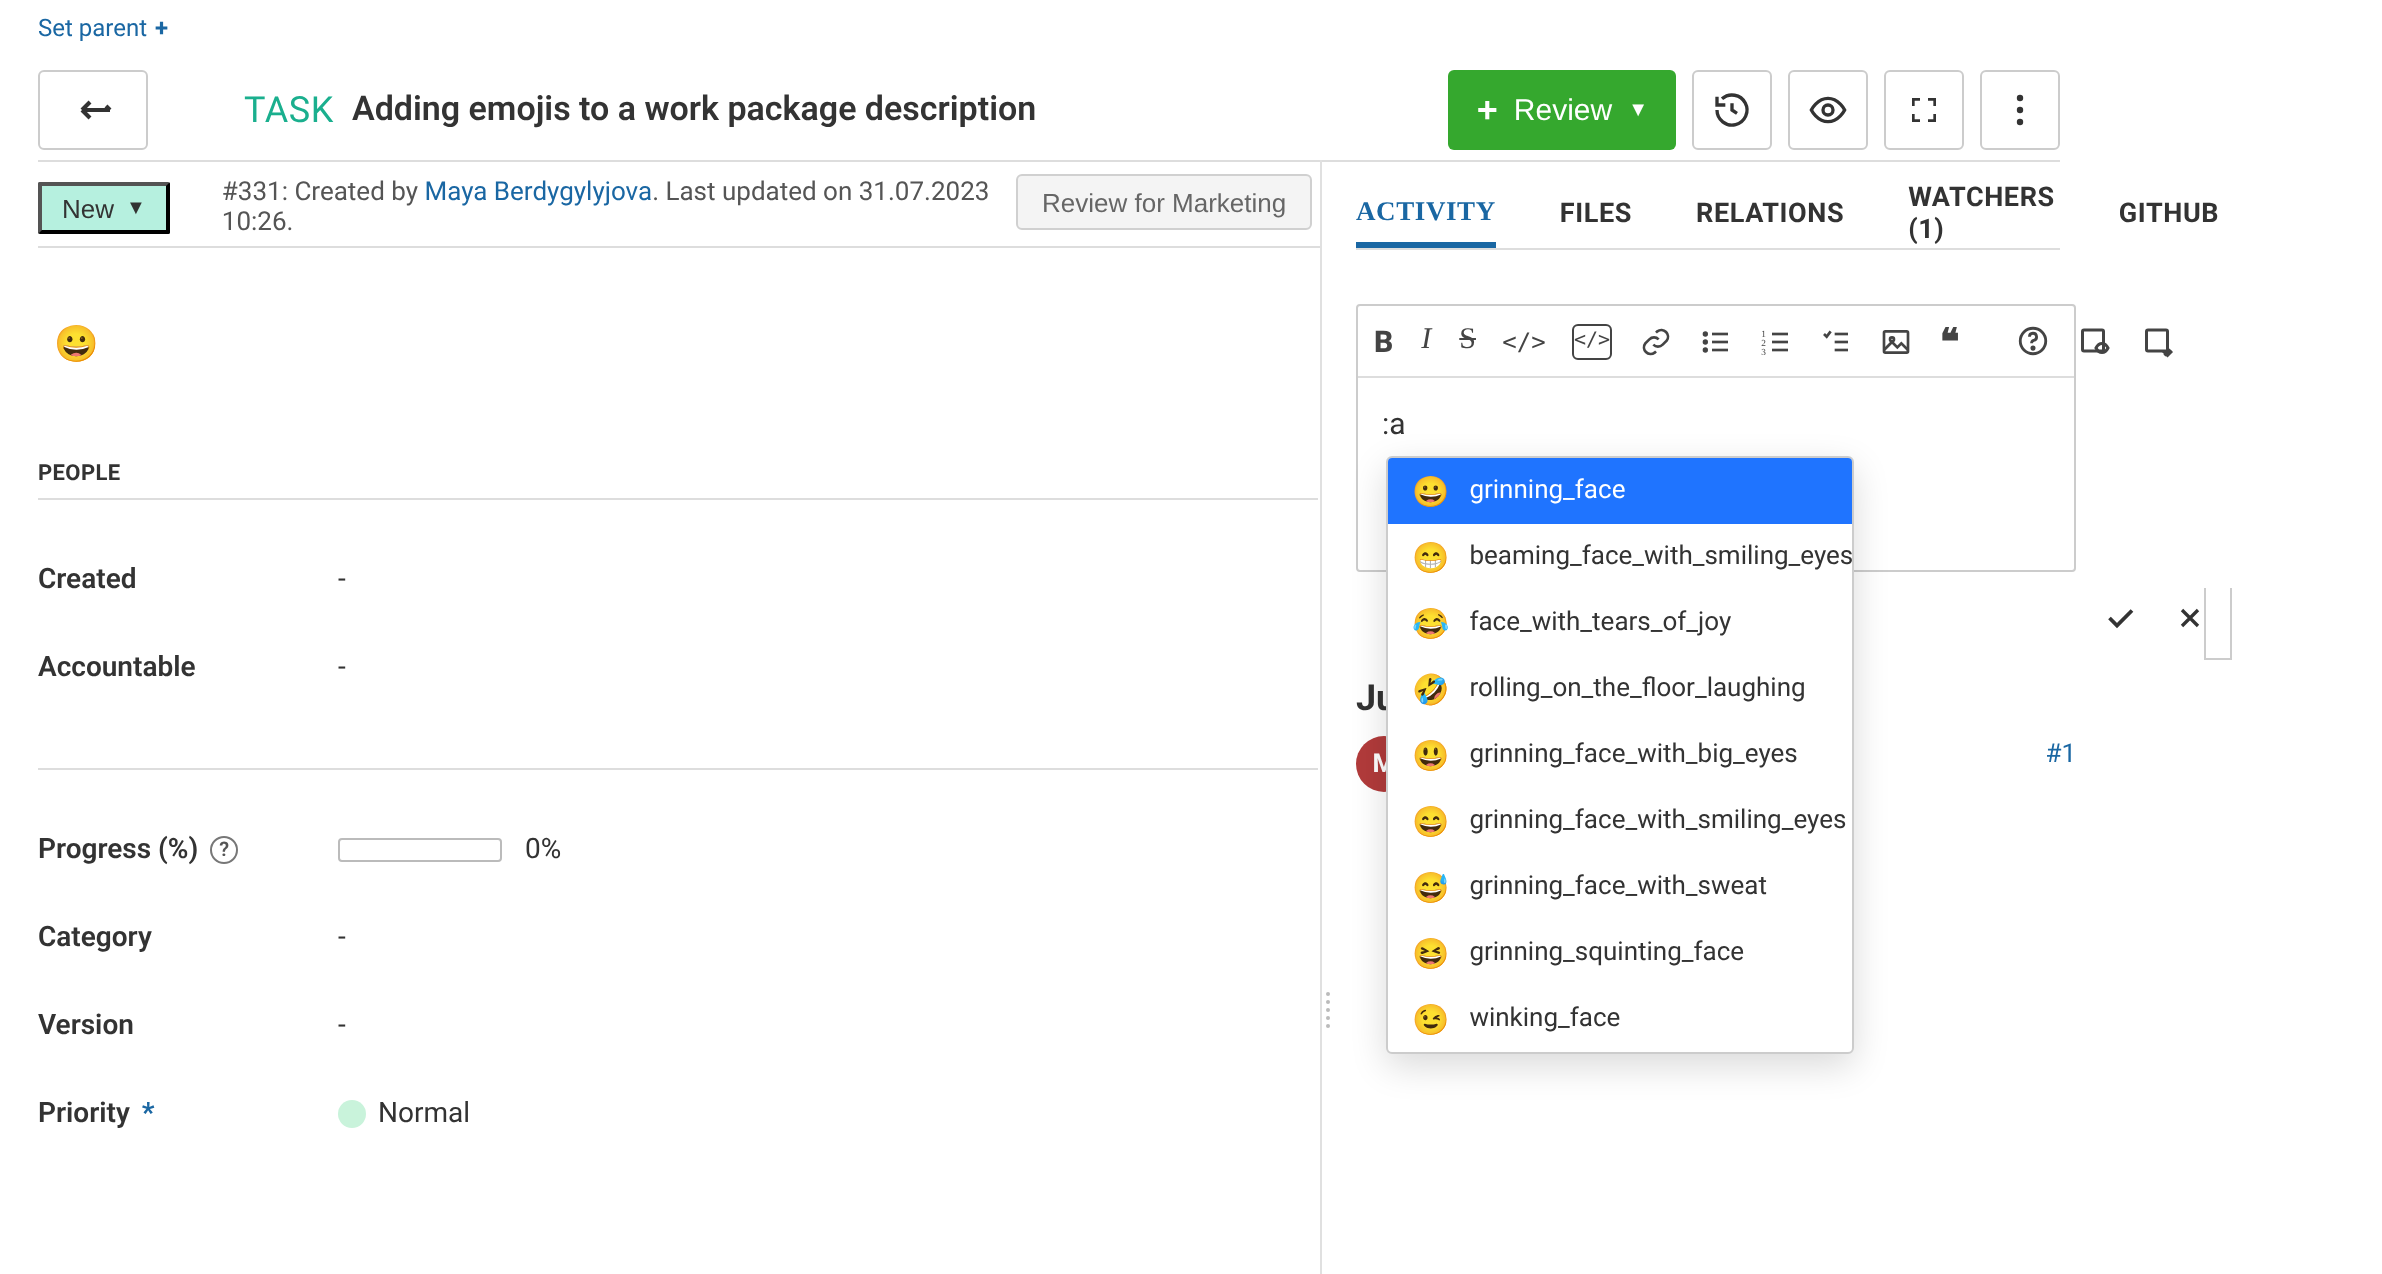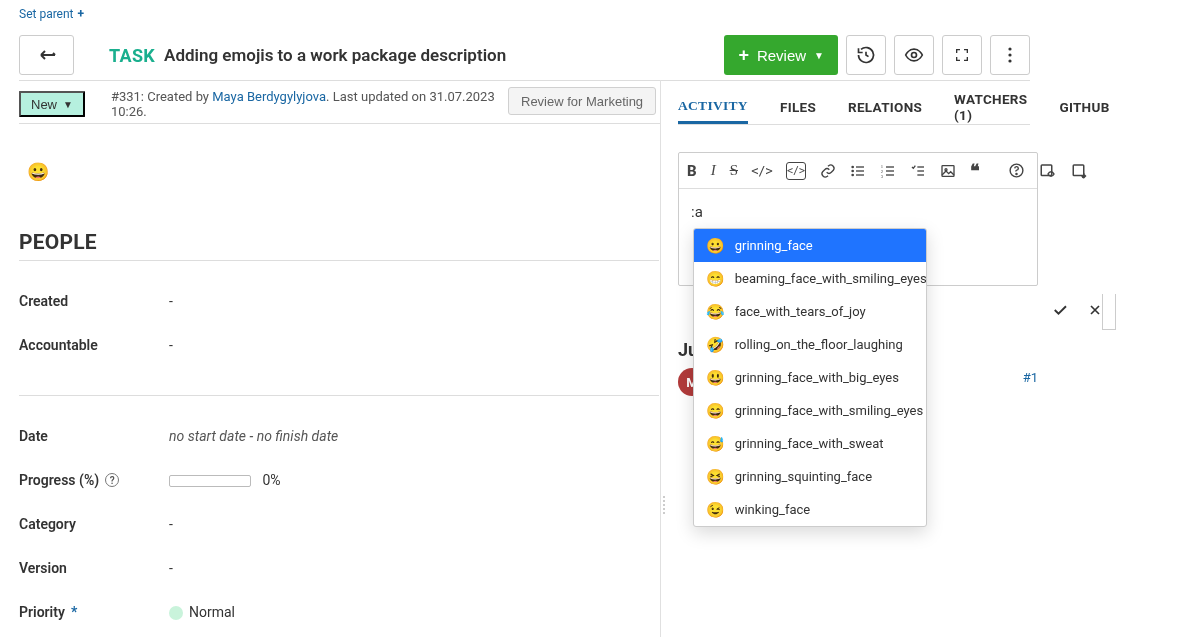--- a/index.html
+++ b/index.html
@@ -5,41 +5,41 @@
   *{box-sizing:border-box;margin:0;padding:0;}
   html,body{width:1191px;height:637px;font-family:-apple-system,BlinkMacSystemFont,"Segoe UI",Roboto,Helvetica,Arial,sans-serif;font-size:14px;color:#333;background:#fff;overflow:hidden;}
   a{color:#1a67a3;text-decoration:none;}
   .page{position:relative;width:1049px;height:637px;}
 
   .set-parent{position:absolute;left:19px;top:7px;font-size:12px;color:#1a67a3;display:flex;align-items:center;gap:4px;}
   .plus-small{font-weight:bold;}
 
   .title-row{position:absolute;left:19px;top:35px;right:19px;height:40px;display:flex;align-items:center;}
   .back-btn{width:55px;height:40px;border:1px solid #ccc;border-radius:3px;background:#fff;display:flex;align-items:center;justify-content:center;font-weight:bold;}
-  .task-badge{margin-left:35px;font-size:18px;font-weight:700;color:#1aaf8e;letter-spacing:0.3px;text-align:center;}
+  .task-badge{margin-left:48px;font-size:18px;font-weight:400;color:#1aaf8e;letter-spacing:0.3px;text-align:center;}
   .task-title{margin-left:9px;font-size:17px;font-weight:600;color:#333;}
 
   .top-actions{position:absolute;right:19px;top:35px;height:40px;display:flex;align-items:center;gap:8px;}
   .create-btn{height:40px;background:#35a82e;color:#fff;border:none;border-radius:3px;padding:0 14px;display:flex;align-items:center;gap:8px;font-size:15px;font-weight:500;}
   .square-btn{width:40px;height:40px;border:1px solid #ccc;border-radius:3px;background:#fff;display:flex;align-items:center;justify-content:center;}
 
   .hr1{position:absolute;left:19px;top:80px;right:19px;height:1px;background:#ddd;}
 
   .meta-row{position:absolute;left:19px;top:89px;right:531px;height:30px;display:flex;align-items:center;gap:26px;}
   .status-chip{background:#b6f0df;color:#333;height:26px;padding:0 10px;display:flex;align-items:center;gap:6px;font-size:13px;border-radius:1px;}
   .status-caret{font-size:10px;}
   .meta-text{font-size:13px;color:#555;}
   .review-btn{position:absolute;left:508px;top:87px;height:28px;padding:0 12px;border:1px solid #d0d0d0;background:#f4f4f4;color:#666;border-radius:3px;font-size:13px;}
 
   .hr2{position:absolute;left:19px;top:123px;width:641px;height:1px;background:#ddd;}
 
   .desc-emoji{position:absolute;left:27px;top:161px;font-size:18px;}
 
   .left-col{position:absolute;left:19px;top:230px;width:640px;}
-  .section-h{font-size:21px;font-weight:700;color:#333;margin-bottom:6px;letter-spacing:0.2px;}
+  .section-h{font-size:11px;font-weight:700;color:#333;margin-bottom:6px;letter-spacing:0.2px;}
   .section-hr{height:1px;background:#ddd;margin-bottom:18px;}
   .field-row{display:flex;align-items:center;height:44px;}
   .field-label{width:150px;font-size:14px;font-weight:600;color:#333;display:flex;align-items:center;gap:6px;}
   .field-value{flex:1;font-size:14px;color:#333;}
   .dash{color:#333;}
   .italic{font-style:italic;color:#555;}
   .help-circle{display:inline-flex;width:14px;height:14px;border:1px solid #777;border-radius:50%;font-size:10px;align-items:center;justify-content:center;color:#555;}
   .asterisk{color:#1a67a3;font-weight:bold;}
   .progress-bar{display:inline-block;width:82px;height:12px;border:1px solid #bbb;border-radius:2px;vertical-align:middle;}
   .prio-dot{display:inline-block;width:14px;height:14px;border-radius:50%;background:#c9f3db;margin-right:6px;vertical-align:middle;}
@@ -164,24 +164,20 @@
         <div class="field-label">Accountable</div>
         <div class="field-value dash">-</div>
       </div>
     </div>
 
     <div style="height:28px"></div>
 
     <div>
       <div class="section-hr"></div>
       <div class="field-row">
-        <div class="field-label">Date</div>
-        <div class="field-value italic">no start date - no finish date</div>
-      </div>
-      <div class="field-row">
         <div class="field-label">
           <span>Progress (%)</span>
           <span class="help-circle">?</span>
         </div>
         <div class="field-value">
           <span class="progress-bar"></span>
           <span style="margin-left:8px">0%</span>
         </div>
       </div>
       <div class="field-row">

